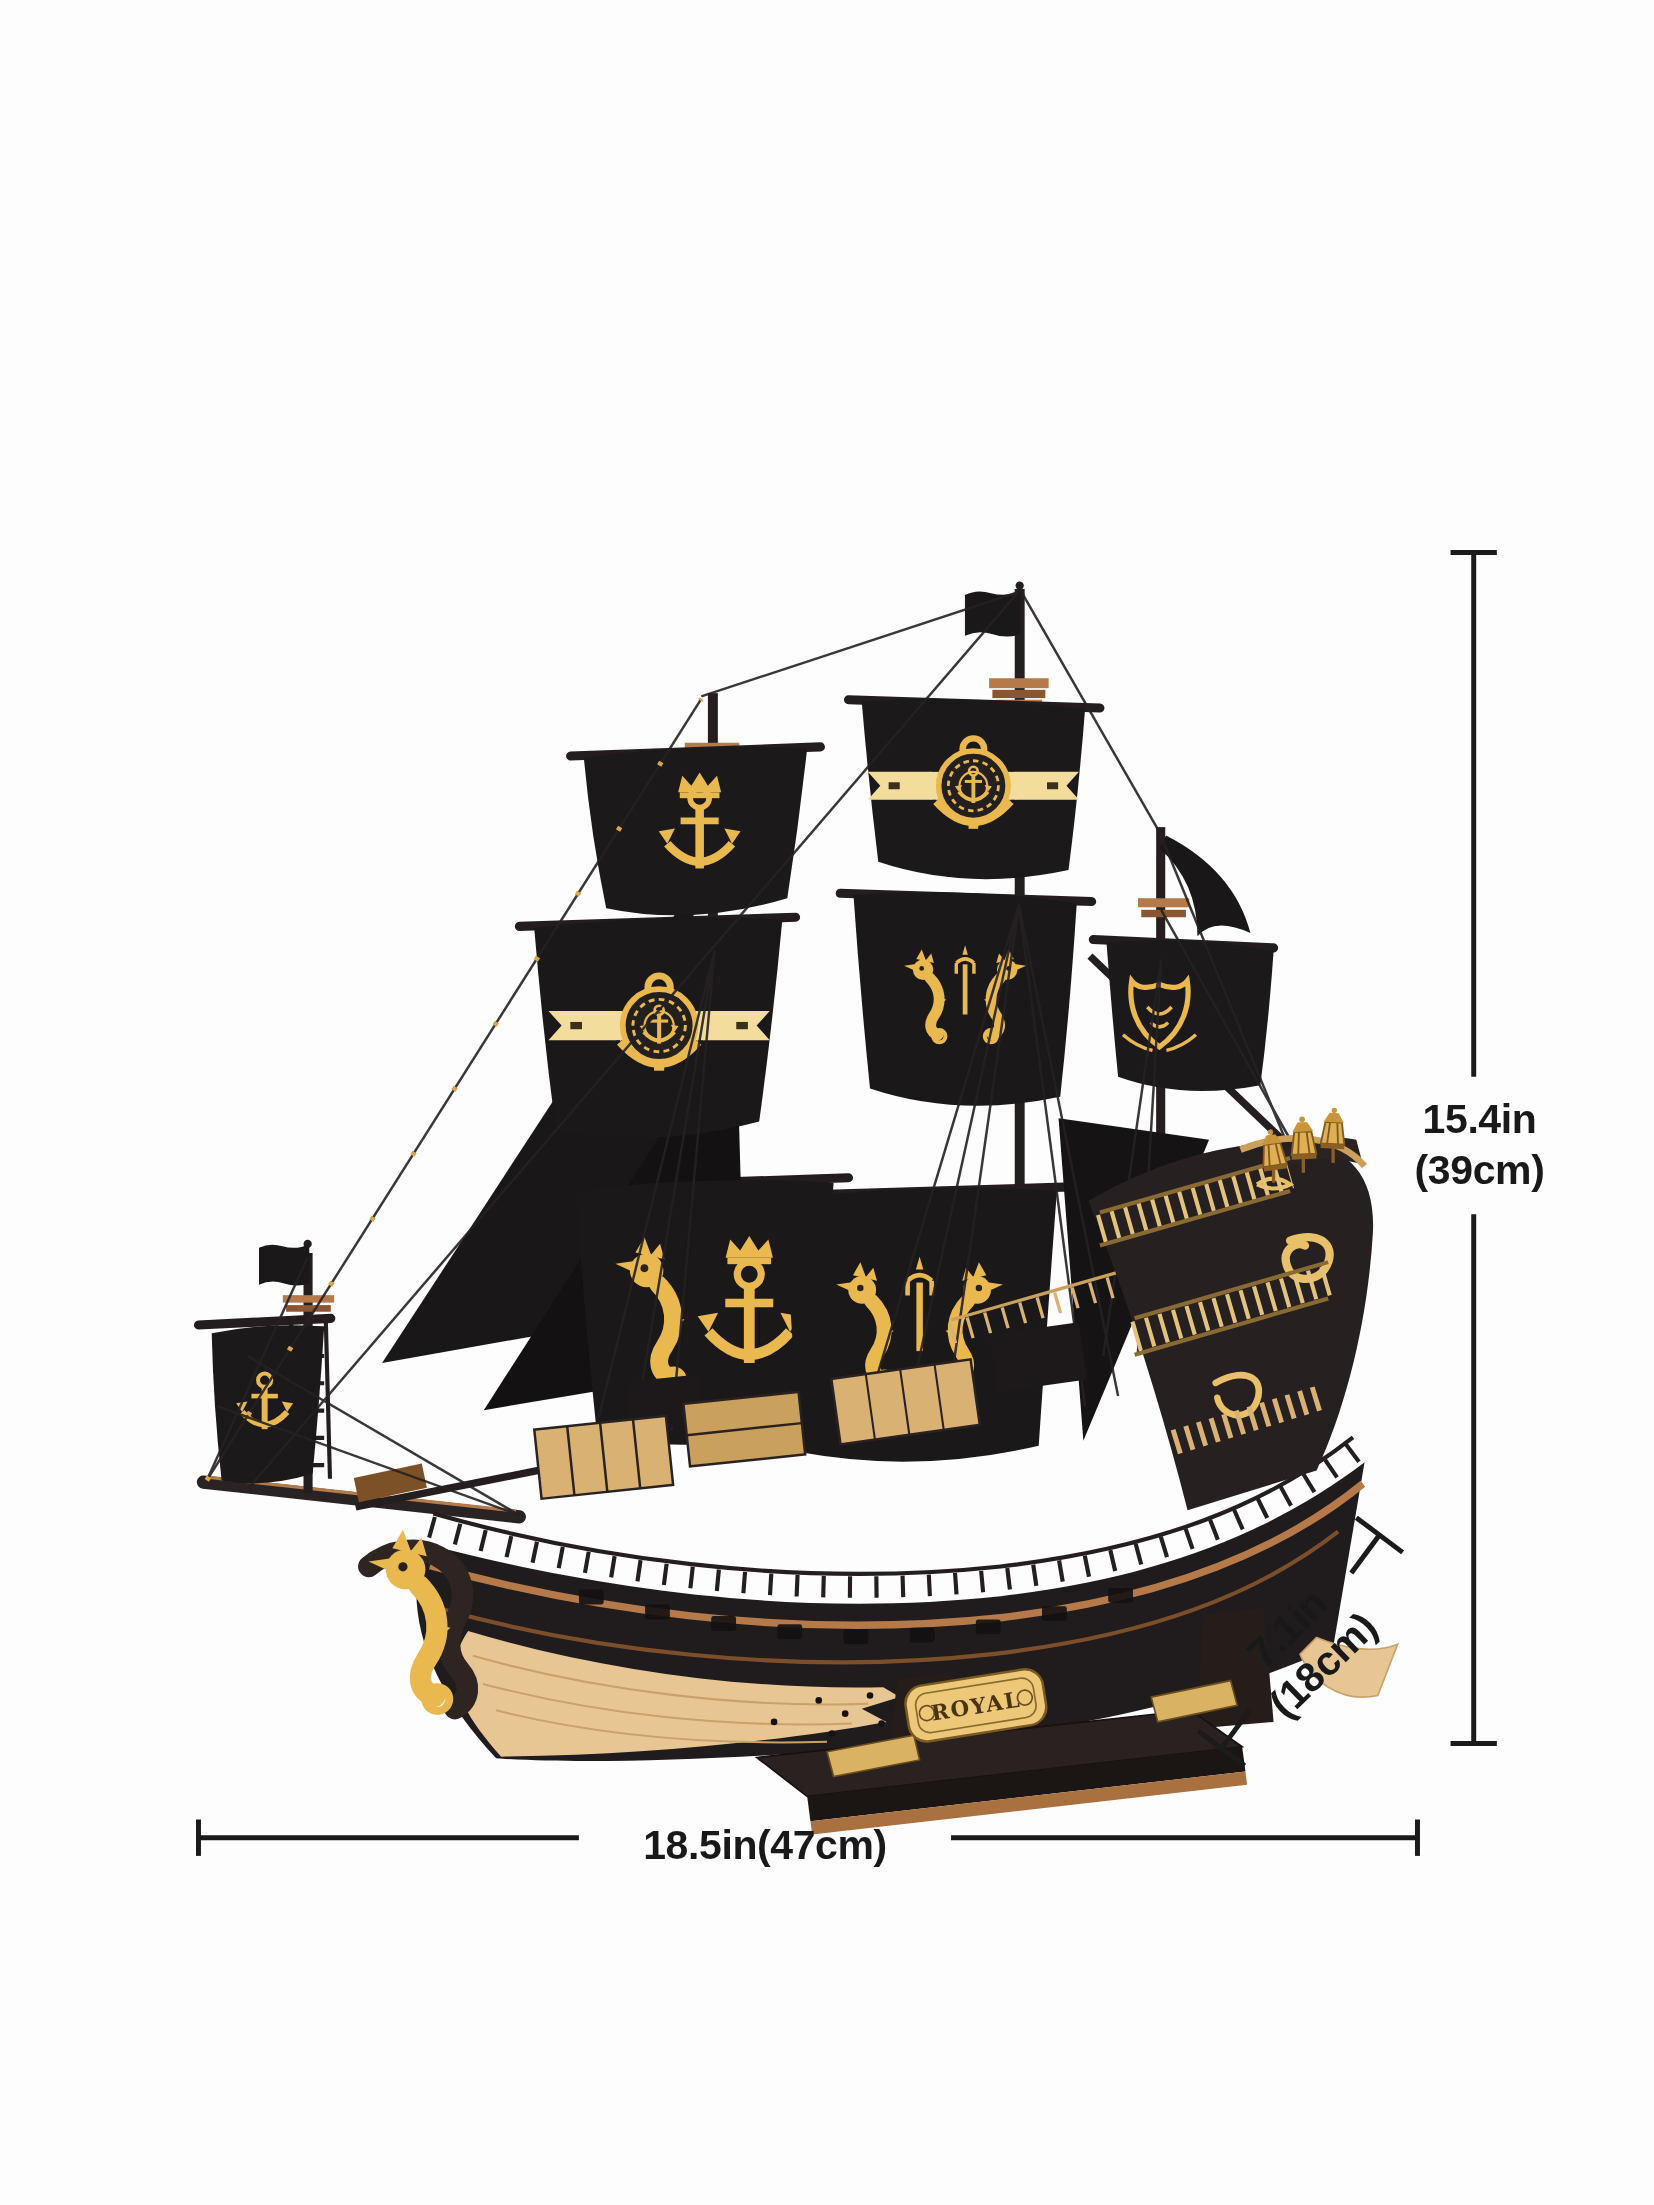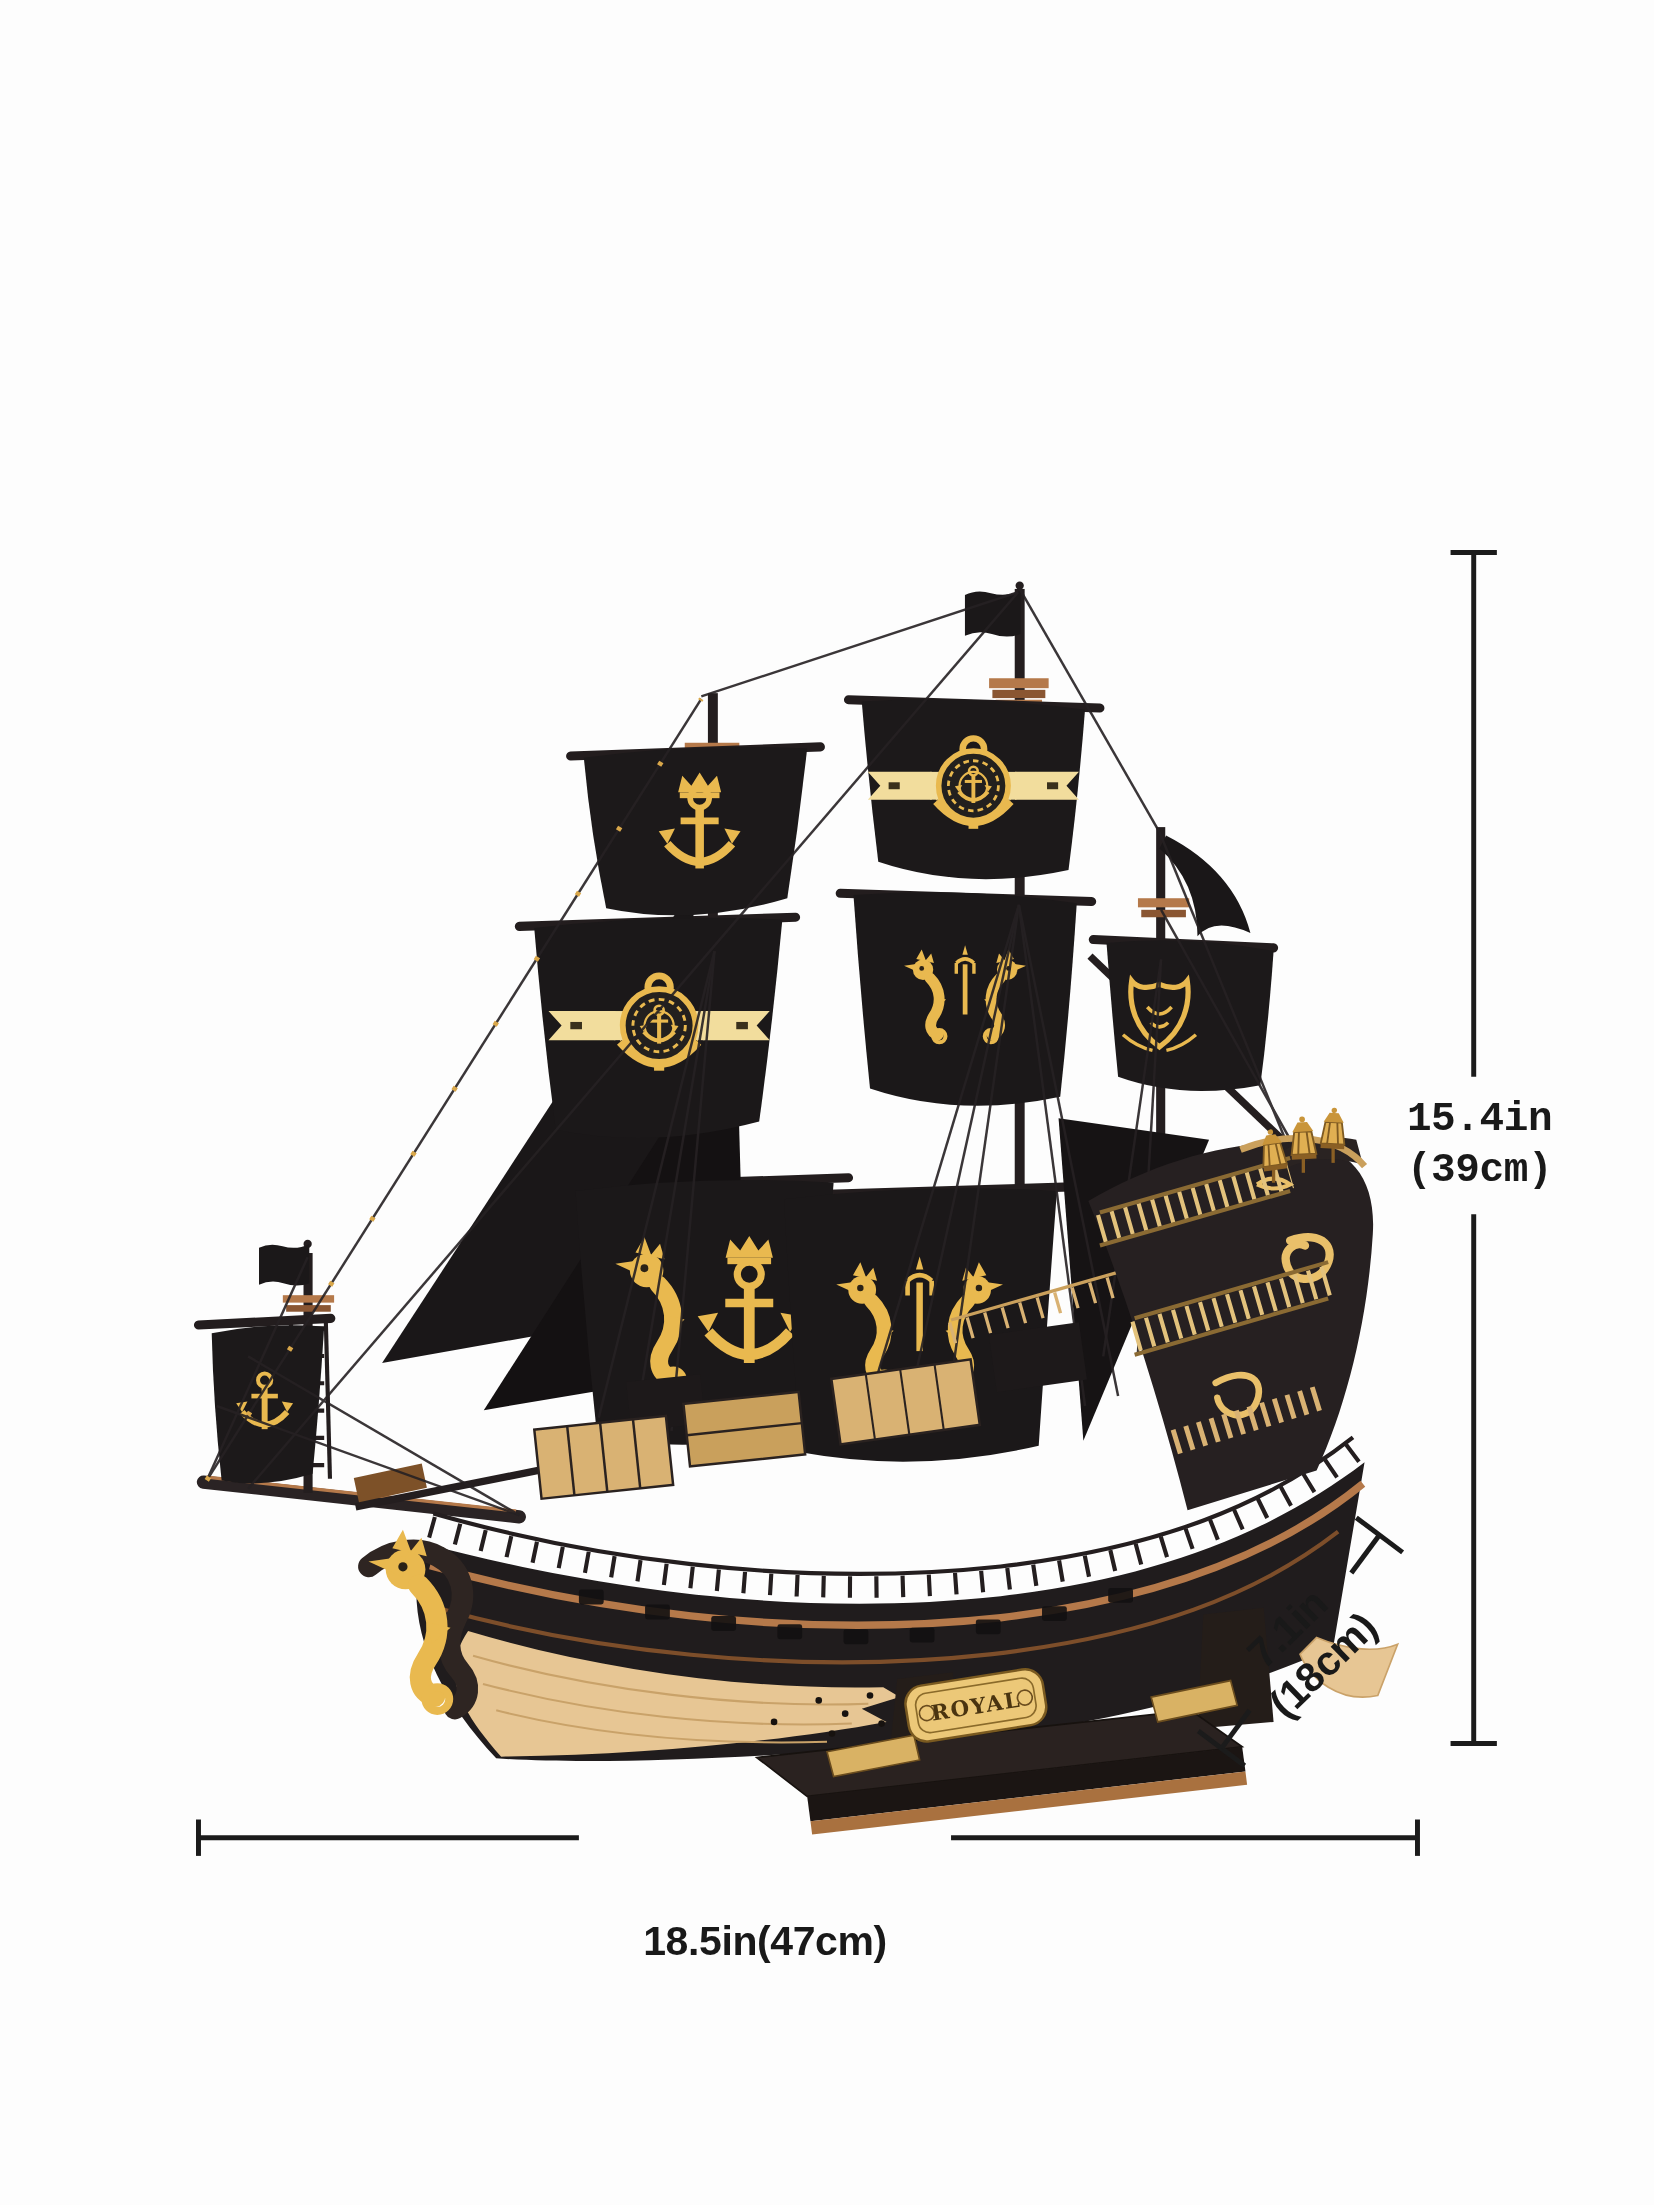--- a/index.html
+++ b/index.html
@@ -14,22 +14,22 @@
   .dim-label{
     position:absolute;
     color:#191919;
     font-weight:700;
     font-size:41px;
     line-height:51px;
     letter-spacing:-0.4px;
     text-align:center;
     white-space:nowrap;
   }
-  .dim-label.height{left:1347px;top:1094px;width:265px;font-family:Liberation Mono, monospace;}
-  .dim-label.length{left:616px;top:1916px;width:298px;}
+  .dim-label.height{left:1347px;top:1094px;width:265px;}
+  .dim-label.length{left:616px;top:1820px;width:298px;}
   .dim-label.depth{
     left:1198px;top:1596px;width:215px;
     transform:rotate(-44deg);
   }
 </style>
 </head>
 <body>
 
 <div class="canvas">
 

